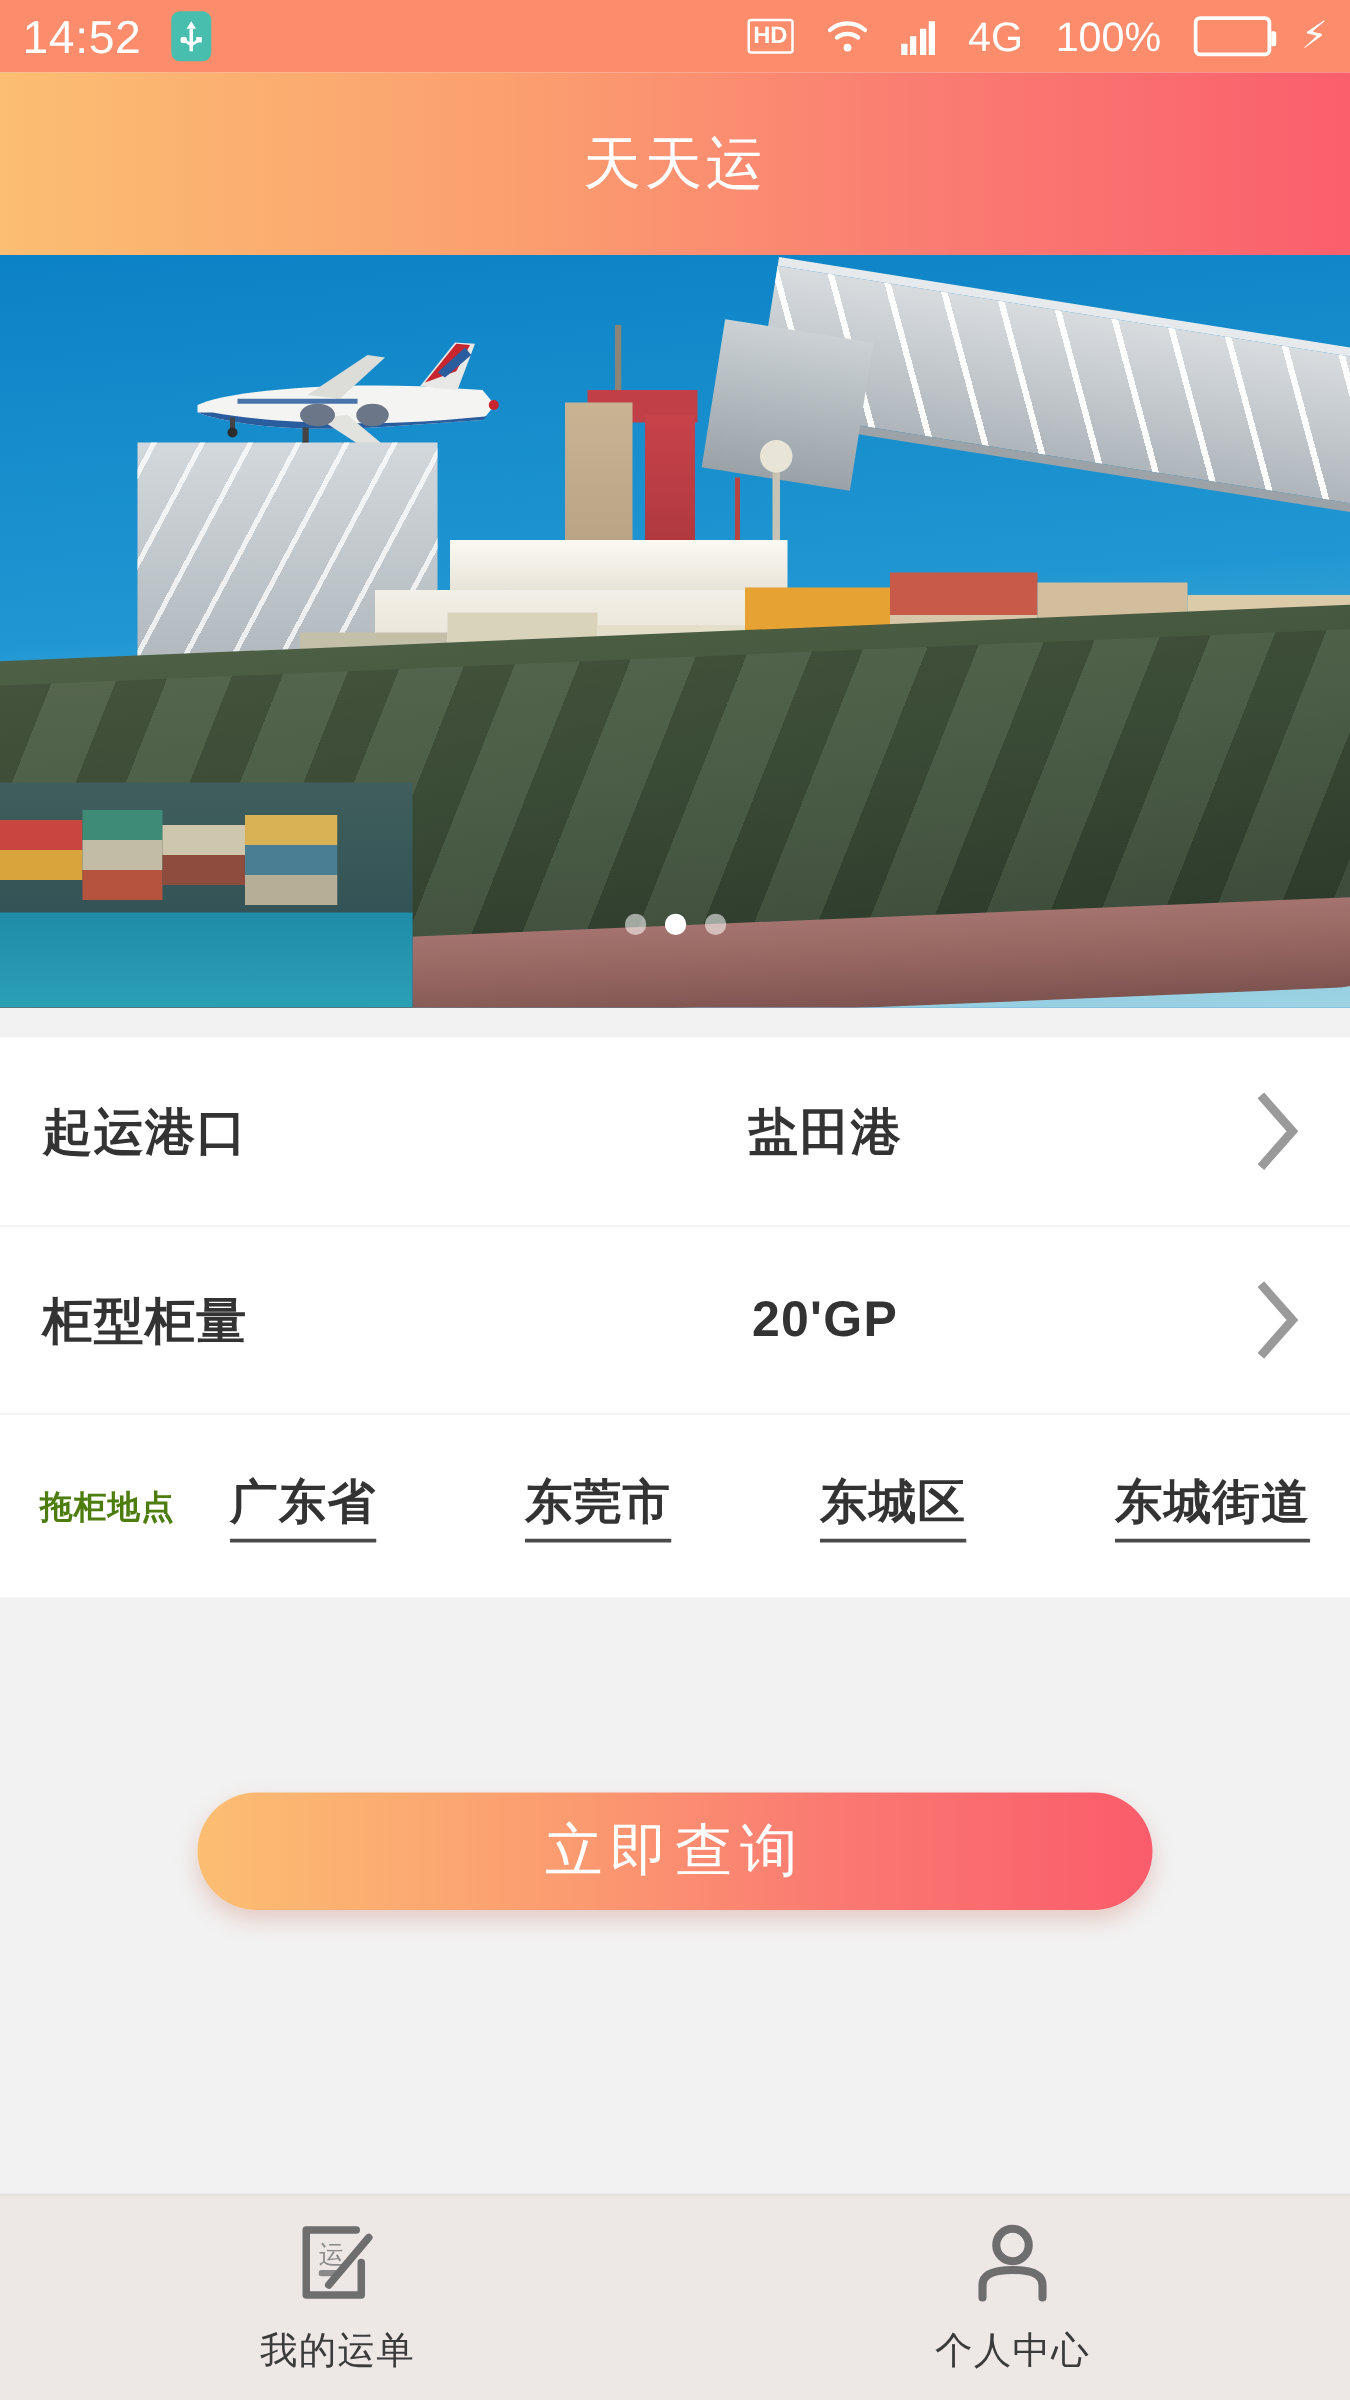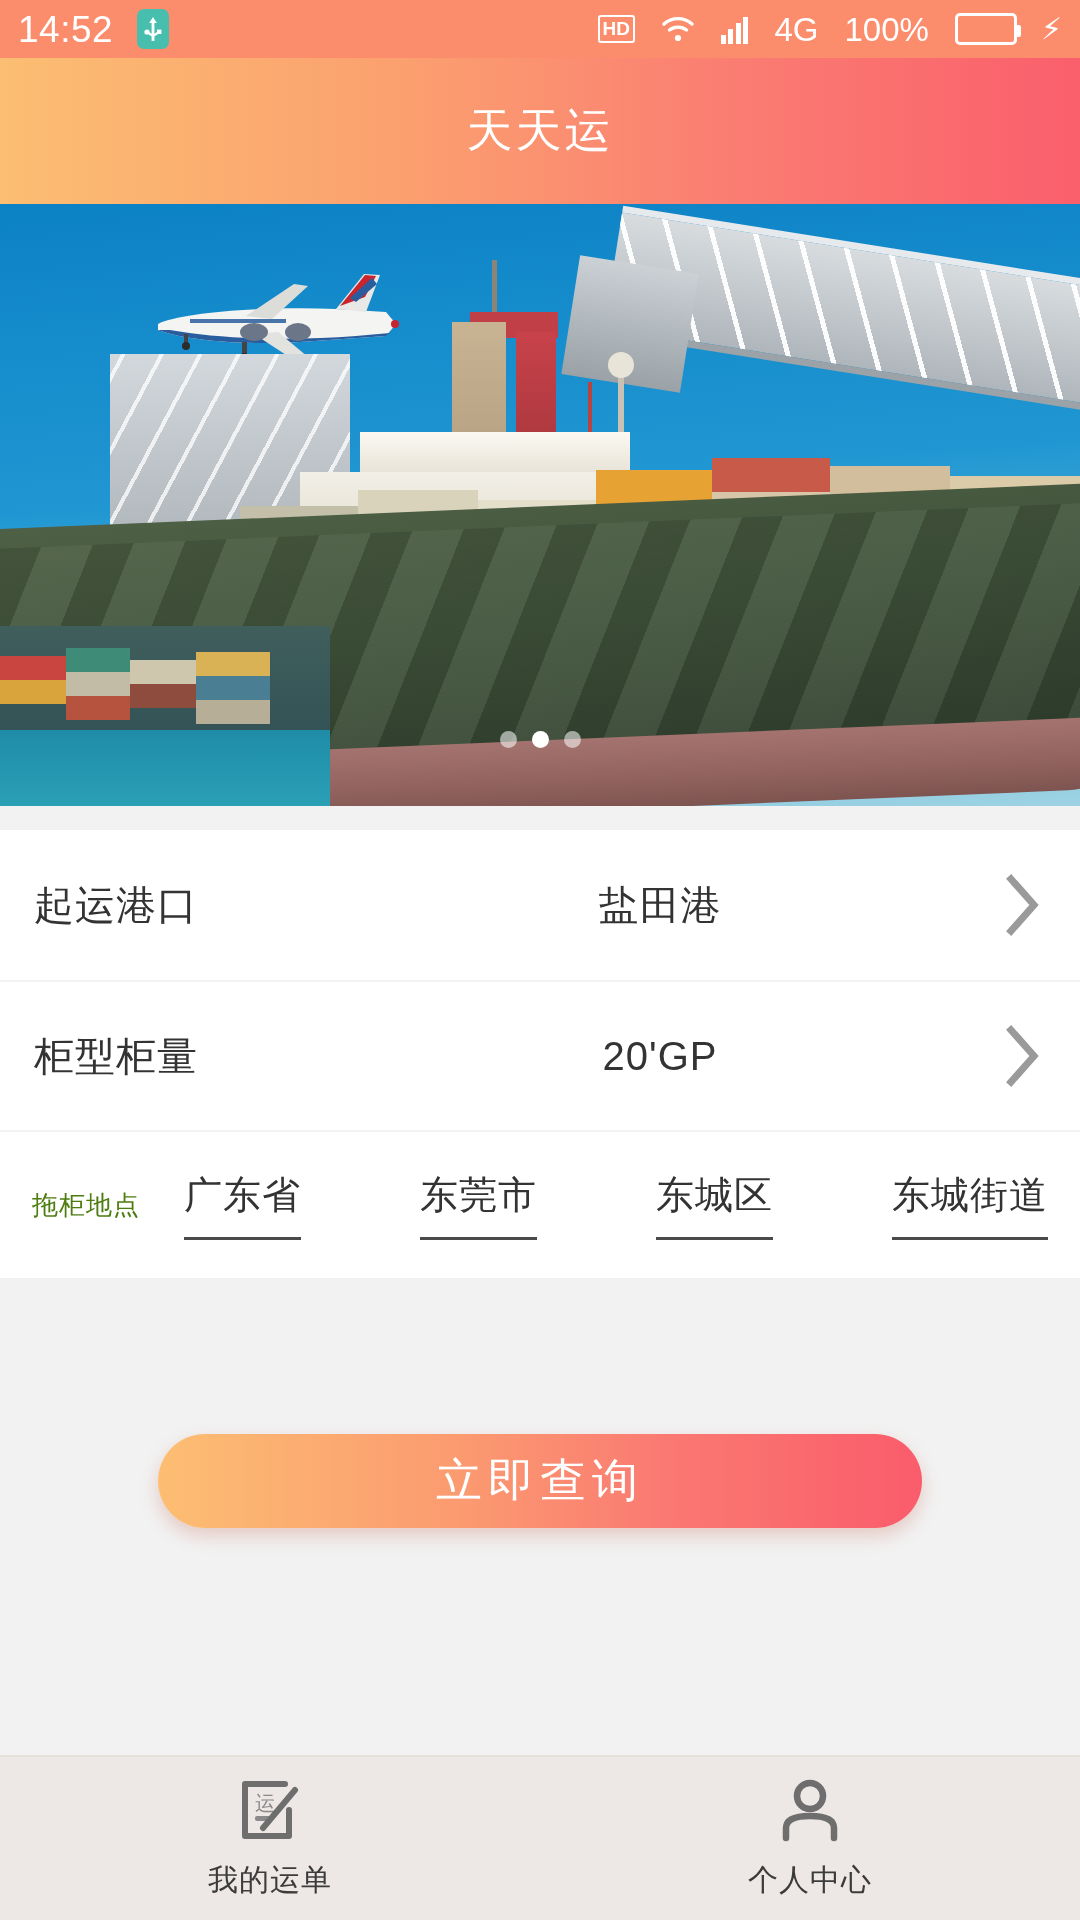--- a/index.html
+++ b/index.html
@@ -161,20 +161,21 @@
     position:absolute; left:0; bottom:58px; width:1080px;
     display:flex; align-items:center; justify-content:center; gap:15px;
   }
   .dot { width:17px; height:17px; border-radius:50%; background:rgba(255,255,255,0.55); }
   .dot.active { background:#ffffff; }
 
   
   .form-card {
     position:absolute; left:0; top:830px; width:1080px;
     background:#fff;
+    font-weight:bold;
   }
   .frow {
     position:relative; height:150px; display:flex; align-items:center;
     padding:0 34px;
   }
   .frow + .frow { border-top:2px solid #F3F3F3; }
   .frow-label {
     font-size:40px; color:#333; letter-spacing:1px; width:300px; flex:none;
   }
   .frow-value {
@@ -183,21 +184,21 @@
   }
   .chev {
     position:absolute; right:40px; top:50%; transform:translateY(-50%);
     width:34px; height:62px;
   }
   .addr-row { padding:0 32px; height:148px; }
   .addr-label { font-size:26px; color:#4d7c0f; letter-spacing:1px; }
   .addr-links { flex:1; display:flex; align-items:center; justify-content:space-between; padding-left:44px; }
   .addr-link {
     font-size:38px; color:#333; border-bottom:3px solid #4a4a4a;
-    padding-bottom:16px; letter-spacing:1px;
+    padding-bottom:4px; letter-spacing:1px;
   }
 
   
   .query-btn {
     position:absolute; left:158px; top:1434px; width:764px; height:94px;
     border:none; border-radius:61px;
     background:linear-gradient(90deg,#FCBE72 0%, #FB9A70 40%, #FA7A72 66%, #FA5C6B 100%);
     color:#fff; font-size:46px; letter-spacing:6px;
     font-family:"Liberation Sans","DejaVu Sans",sans-serif;
     box-shadow:0 8px 18px rgba(200,110,90,0.30);

